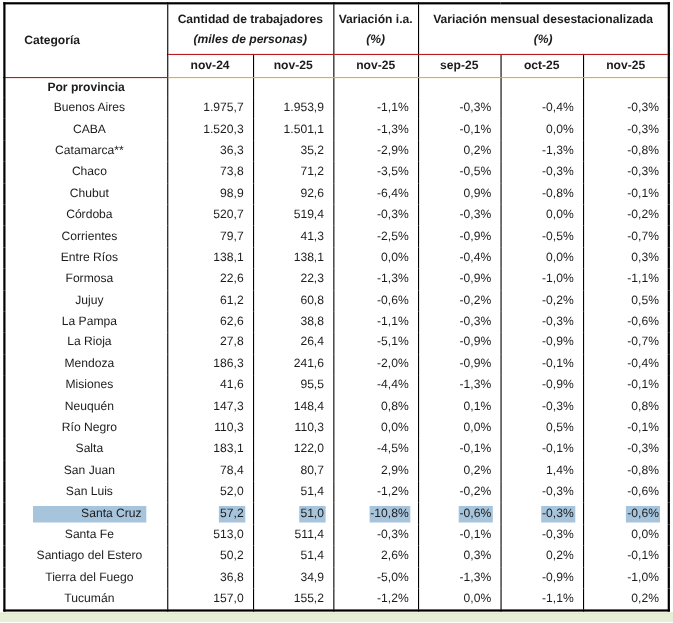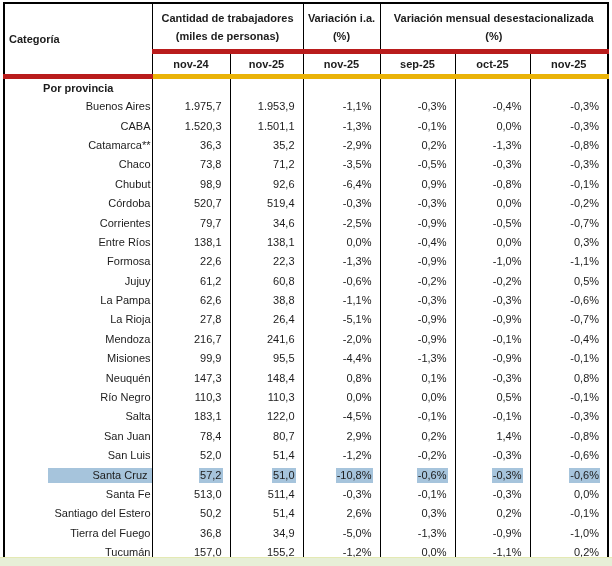--- a/index.html
+++ b/index.html
@@ -28,34 +28,34 @@
 
   th, td {
     border-left: 1px solid #000;
     border-right: 1px solid #000;
     font-size: 11px;
     padding: 0;
     overflow: hidden;
     white-space: nowrap;
   }
   thead th { font-weight: bold; text-align: center; vertical-align: middle; }
-  tr.group-row th { height: 45px; border-bottom: 5px solid #b91c1c; }
+  tr.group-row th { height: 45px; border-bottom: 1px solid #b91c1c; }
   th.cat-head {
-    text-align: left; padding-left: 4px; vertical-align: middle;
+    text-align: left; padding-left: 17px; vertical-align: middle;
     border-bottom: 1px solid #000;
   }
   .group-title { line-height: 19px; }
-  .group-sub   { line-height: 17px; }
-  tr.months-row th { height: 20px; border-bottom: 5px solid #eab308; }
+  .group-sub   { line-height: 17px; font-style: italic; }
+  tr.months-row th { height: 20px; border-bottom: 1px solid #eab308; }
 
   tr.section-row td { height: 18px; }
   td.section-cell { font-weight: bold; text-align: center; }
 
   tbody td { height: 19.4px; border-top: none; border-bottom: none; }
-  td.name { text-align: right; padding-left: 6px; }
+  td.name { text-align: center; padding-left: 6px; }
   td.num  { text-align: right; padding-right: 7px; }
   .cellv { display: inline-block; padding: 1px 1px; line-height: 13px; }
   tr.hl .cellv { background: var(--hl, #a6c4dc); }
   tr.hl td.name .cellv { padding-right: 4px; padding-left: 44px; }
 
   #footer-strip {
     position: absolute;
     left: 0; right: 0; bottom: 0;
     height: 8px;
     background: #e7efd7;
@@ -165,21 +165,21 @@
         <td class="num"><span class="cellv">520,7</span></td>
         <td class="num"><span class="cellv">519,4</span></td>
         <td class="num"><span class="cellv">-0,3%</span></td>
         <td class="num"><span class="cellv">-0,3%</span></td>
         <td class="num"><span class="cellv">0,0%</span></td>
         <td class="num"><span class="cellv">-0,2%</span></td>
       </tr>
         <tr>
         <td class="name"><span class="cellv">Corrientes</span></td>
         <td class="num"><span class="cellv">79,7</span></td>
-        <td class="num"><span class="cellv">34,6</span></td>
+        <td class="num"><span class="cellv">41,3</span></td>
         <td class="num"><span class="cellv">-2,5%</span></td>
         <td class="num"><span class="cellv">-0,9%</span></td>
         <td class="num"><span class="cellv">-0,5%</span></td>
         <td class="num"><span class="cellv">-0,7%</span></td>
       </tr>
         <tr>
         <td class="name"><span class="cellv">Entre Ríos</span></td>
         <td class="num"><span class="cellv">138,1</span></td>
         <td class="num"><span class="cellv">138,1</span></td>
         <td class="num"><span class="cellv">0,0%</span></td>
@@ -218,30 +218,30 @@
         <td class="name"><span class="cellv">La Rioja</span></td>
         <td class="num"><span class="cellv">27,8</span></td>
         <td class="num"><span class="cellv">26,4</span></td>
         <td class="num"><span class="cellv">-5,1%</span></td>
         <td class="num"><span class="cellv">-0,9%</span></td>
         <td class="num"><span class="cellv">-0,9%</span></td>
         <td class="num"><span class="cellv">-0,7%</span></td>
       </tr>
         <tr>
         <td class="name"><span class="cellv">Mendoza</span></td>
-        <td class="num"><span class="cellv">216,7</span></td>
+        <td class="num"><span class="cellv">186,3</span></td>
         <td class="num"><span class="cellv">241,6</span></td>
         <td class="num"><span class="cellv">-2,0%</span></td>
         <td class="num"><span class="cellv">-0,9%</span></td>
         <td class="num"><span class="cellv">-0,1%</span></td>
         <td class="num"><span class="cellv">-0,4%</span></td>
       </tr>
         <tr>
         <td class="name"><span class="cellv">Misiones</span></td>
-        <td class="num"><span class="cellv">99,9</span></td>
+        <td class="num"><span class="cellv">41,6</span></td>
         <td class="num"><span class="cellv">95,5</span></td>
         <td class="num"><span class="cellv">-4,4%</span></td>
         <td class="num"><span class="cellv">-1,3%</span></td>
         <td class="num"><span class="cellv">-0,9%</span></td>
         <td class="num"><span class="cellv">-0,1%</span></td>
       </tr>
         <tr>
         <td class="name"><span class="cellv">Neuquén</span></td>
         <td class="num"><span class="cellv">147,3</span></td>
         <td class="num"><span class="cellv">148,4</span></td>

